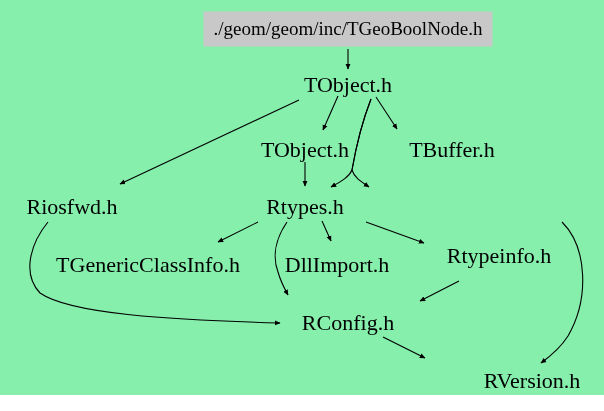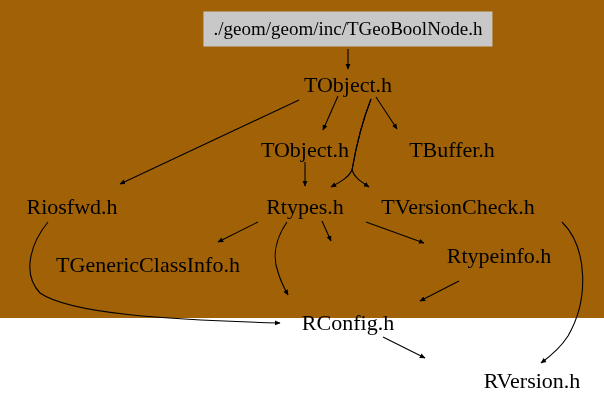--- a/index.html
+++ b/index.html
@@ -10,22 +10,22 @@
   }
   body {
     width: 604px;
     height: 411px;
     overflow: hidden;
     font-family: "Liberation Serif", "DejaVu Serif", serif;
   }
   #graph-canvas {
     position: relative;
     width: 604px;
-    height: 318px;
-    background: #a16207;
+    height: 395px;
+    background: #86efac;
     text-decoration: underline;
   }
   #edge-layer {
     position: absolute;
     left: 0;
     top: 0;
     width: 604px;
     height: 411px;
   }
   .node {
@@ -96,24 +96,24 @@
   <div class="node" style="left:348px; top:85px;">TObject.h</div>
 
   <div class="node" style="left:305px; top:150px;">TObject.h</div>
 
   <div class="node" style="left:72px; top:207px;">Riosfwd.h</div>
 
   <div class="node" style="left:452px; top:150px;">TBuffer.h</div>
 
   <div class="node" style="left:305px; top:207px;">Rtypes.h</div>
 
-  <div class="node" style="left:458px; top:207px;">TVersionCheck.h</div>
 
   <div class="node" style="left:148px; top:265px;">TGenericClassInfo.h</div>
 
+  <div class="node" style="left:337px; top:265px;">DllImport.h</div>
 
   <div class="node" style="left:499px; top:256px;">Rtypeinfo.h</div>
 
   <div class="node" style="left:348px; top:323px;">RConfig.h</div>
 
   <div class="node" style="left:508px; top:381px;margin-left:24px;">RVersion.h</div>
 
 </div>
 
 </body></html>

